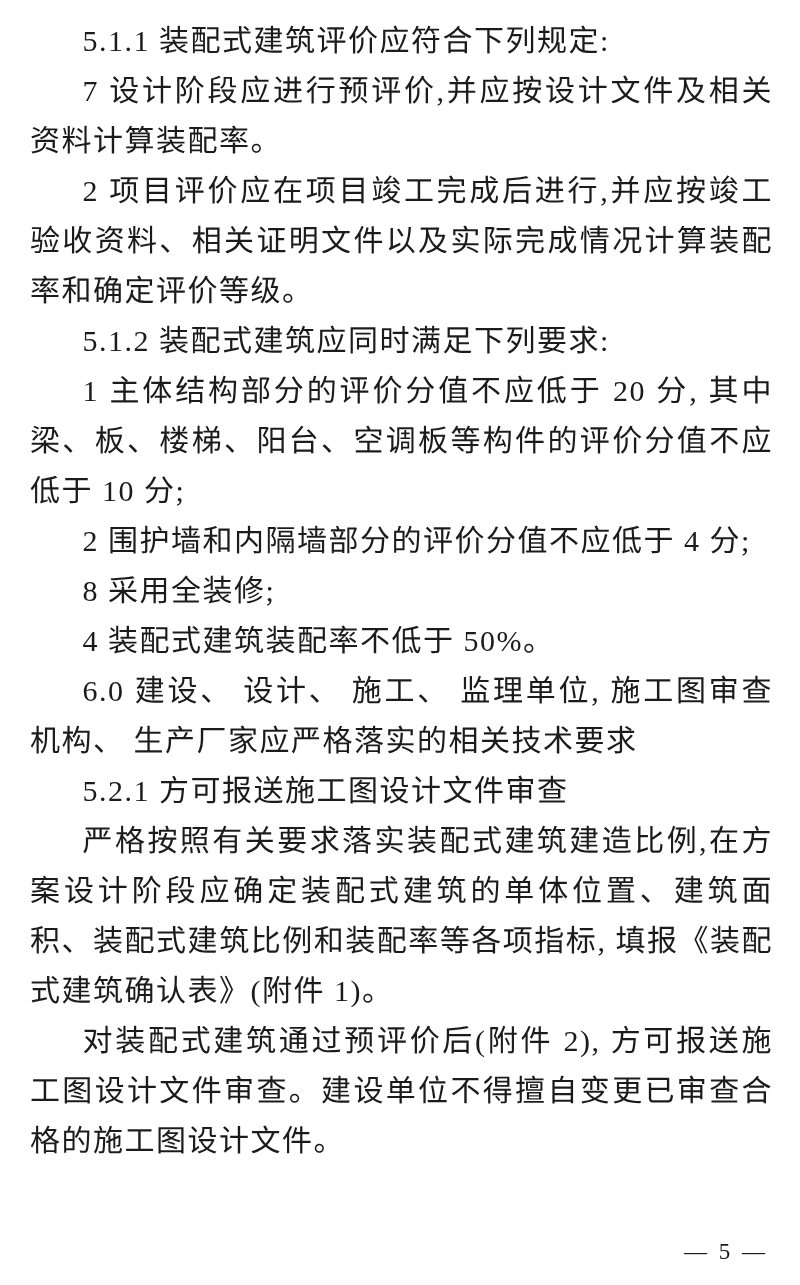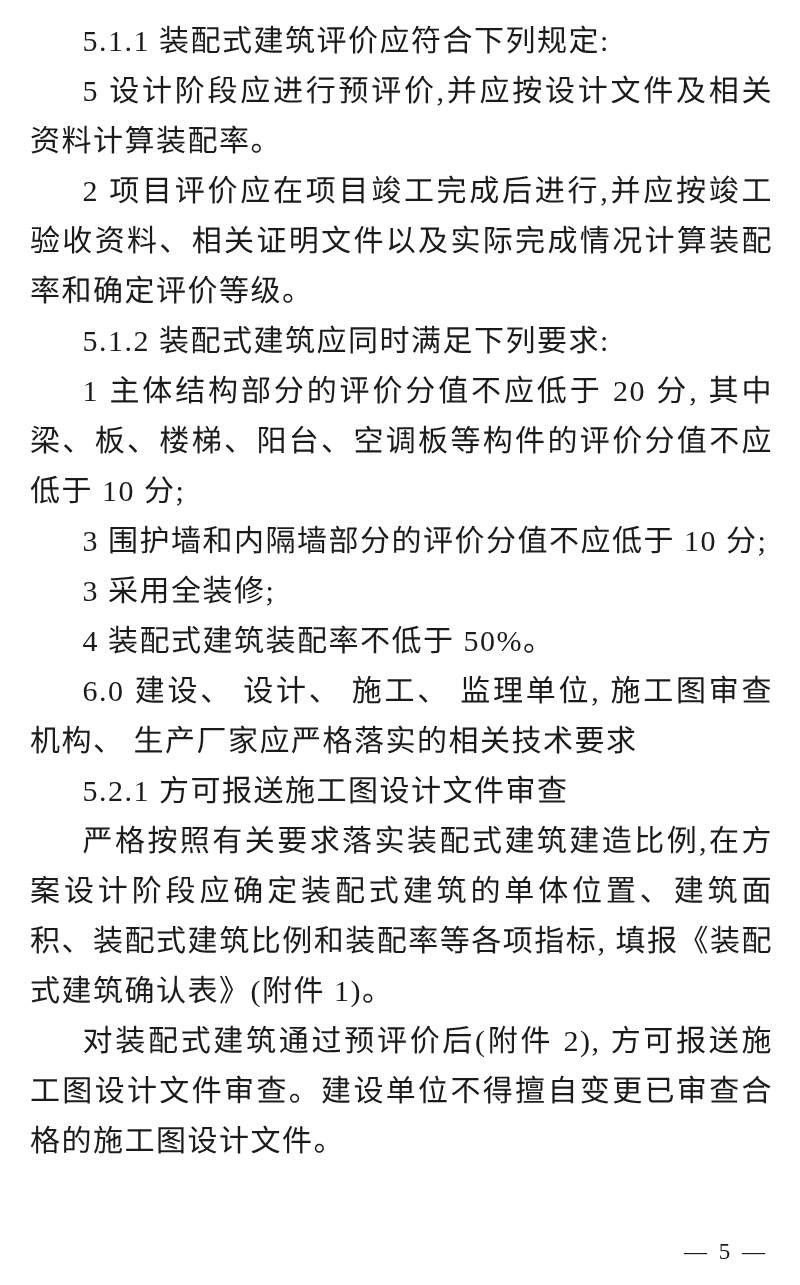--- a/index.html
+++ b/index.html
@@ -41,26 +41,26 @@
     letter-spacing: 3px;
     color: #1b1b1b;
     white-space: nowrap;
   }
 </style>
 </head>
 <body>
 
 <div class="page">
   <p class="doc-paragraph">5.1.1 装配式建筑评价应符合下列规定:</p>
-  <p class="doc-paragraph">5 设计阶段应进行预评价,并应按设计文件及相关资料计算装配率。</p>
+  <p class="doc-paragraph">7 设计阶段应进行预评价,并应按设计文件及相关资料计算装配率。</p>
   <p class="doc-paragraph">2 项目评价应在项目竣工完成后进行,并应按竣工验收资料、相关证明文件以及实际完成情况计算装配率和确定评价等级。</p>
   <p class="doc-paragraph">5.1.2 装配式建筑应同时满足下列要求:</p>
   <p class="doc-paragraph">1 主体结构部分的评价分值不应低于 20 分, 其中梁、板、楼梯、阳台、空调板等构件的评价分值不应低于 10 分;</p>
-  <p class="doc-paragraph">3 围护墙和内隔墙部分的评价分值不应低于 10 分;</p>
-  <p class="doc-paragraph">3 采用全装修;</p>
+  <p class="doc-paragraph">2 围护墙和内隔墙部分的评价分值不应低于 4 分;</p>
+  <p class="doc-paragraph">8 采用全装修;</p>
   <p class="doc-paragraph">4 装配式建筑装配率不低于 50%。</p>
   <p class="doc-paragraph">6.0 建设、 设计、 施工、 监理单位, 施工图审查机构、 生产厂家应严格落实的相关技术要求</p>
   <p class="doc-paragraph">5.2.1 方可报送施工图设计文件审查</p>
   <p class="doc-paragraph">严格按照有关要求落实装配式建筑建造比例,在方案设计阶段应确定装配式建筑的单体位置、建筑面积、装配式建筑比例和装配率等各项指标, 填报《装配式建筑确认表》(附件 1)。</p>
   <p class="doc-paragraph">对装配式建筑通过预评价后(附件 2), 方可报送施工图设计文件审查。建设单位不得擅自变更已审查合格的施工图设计文件。</p>
 
   <div class="page-number">— 5 —</div>
 </div>
 
 </body></html>

